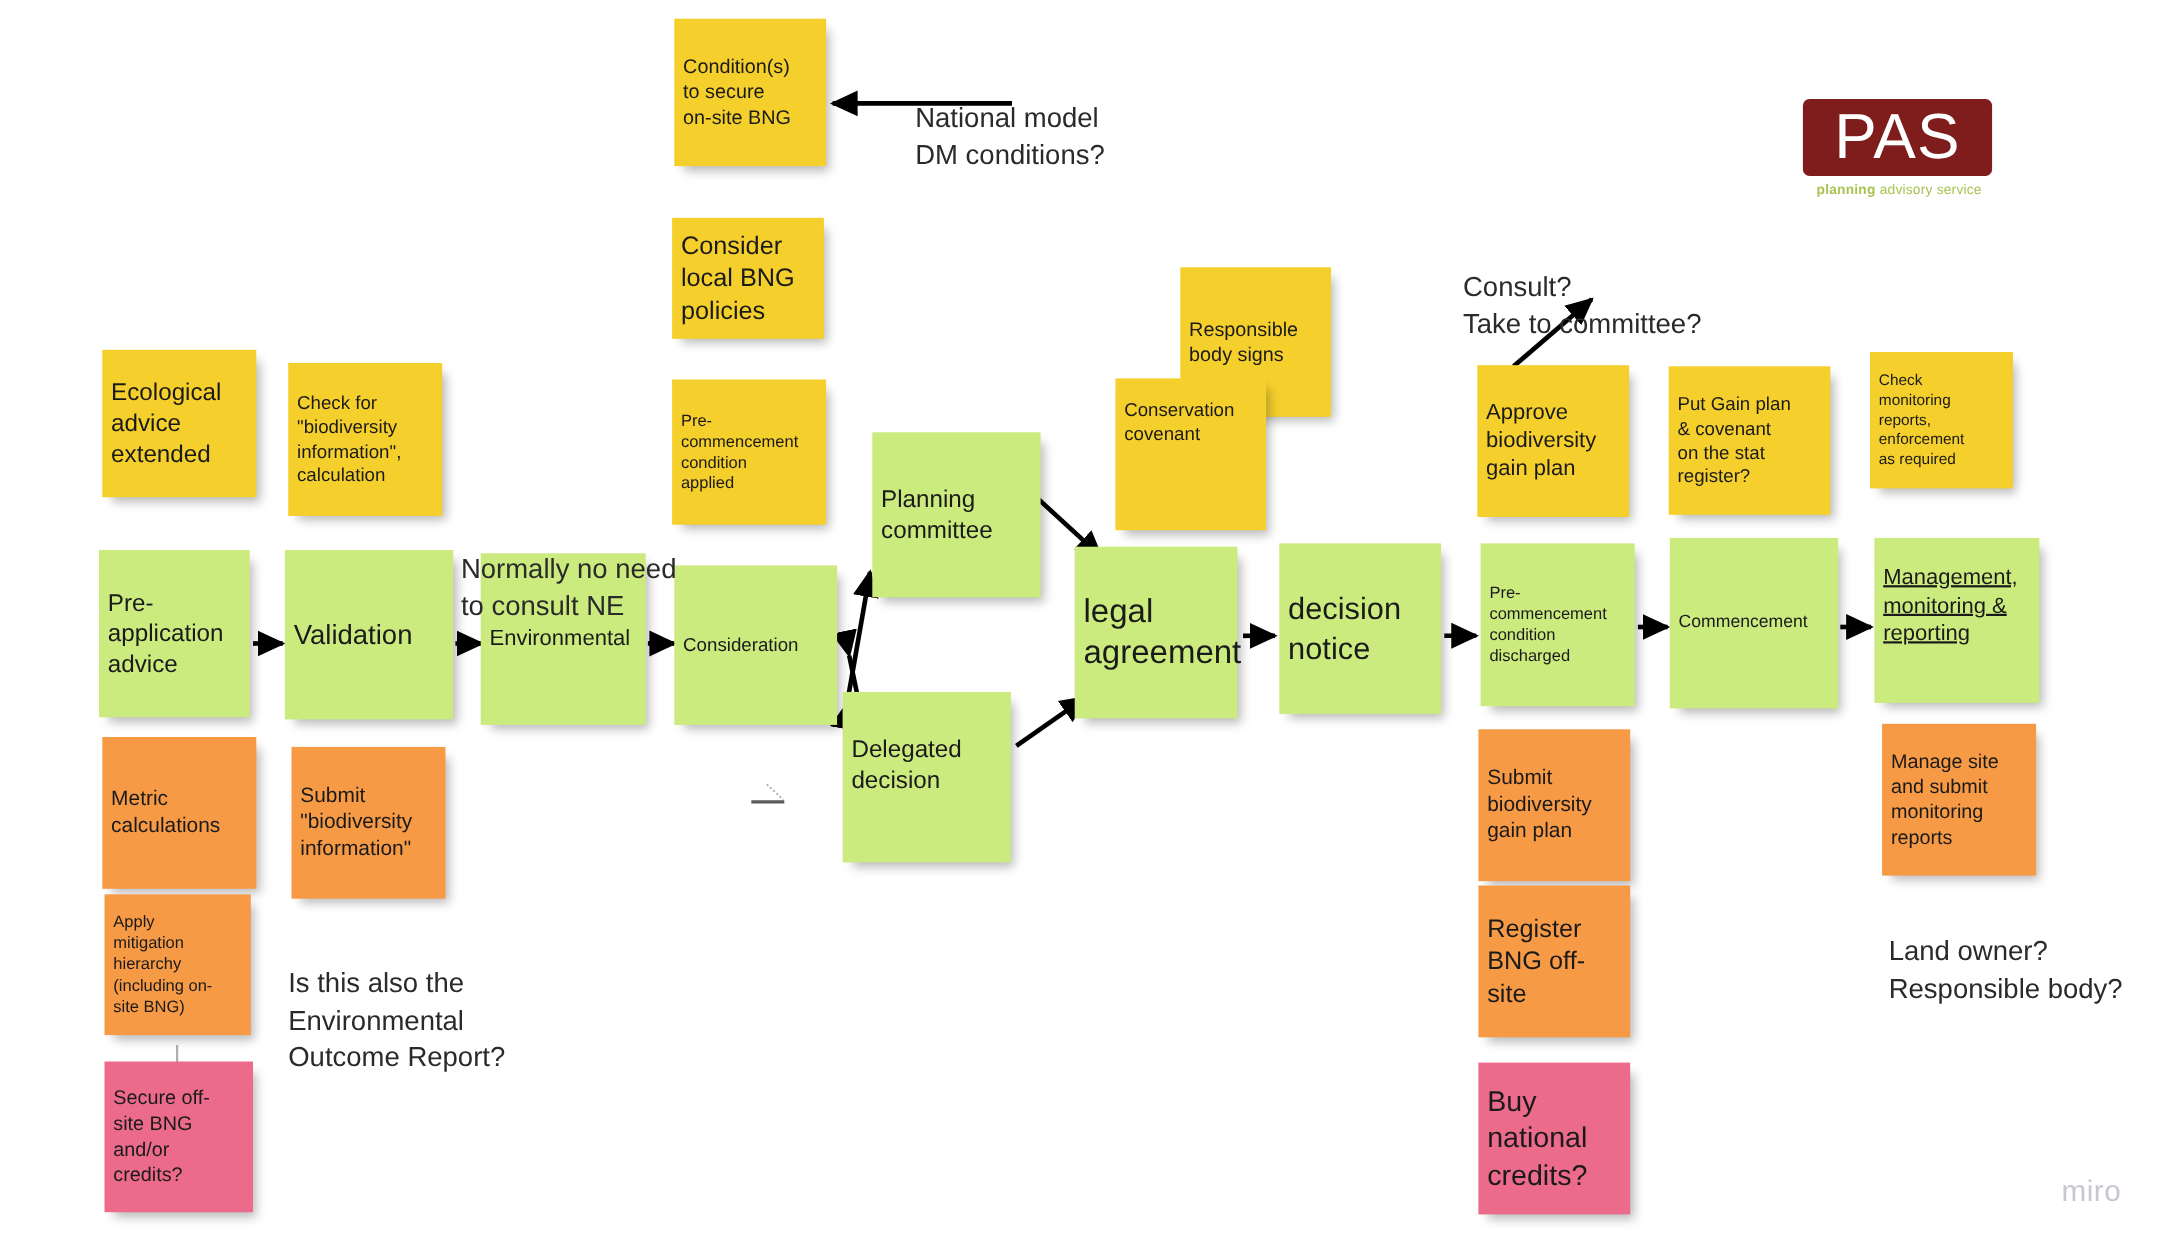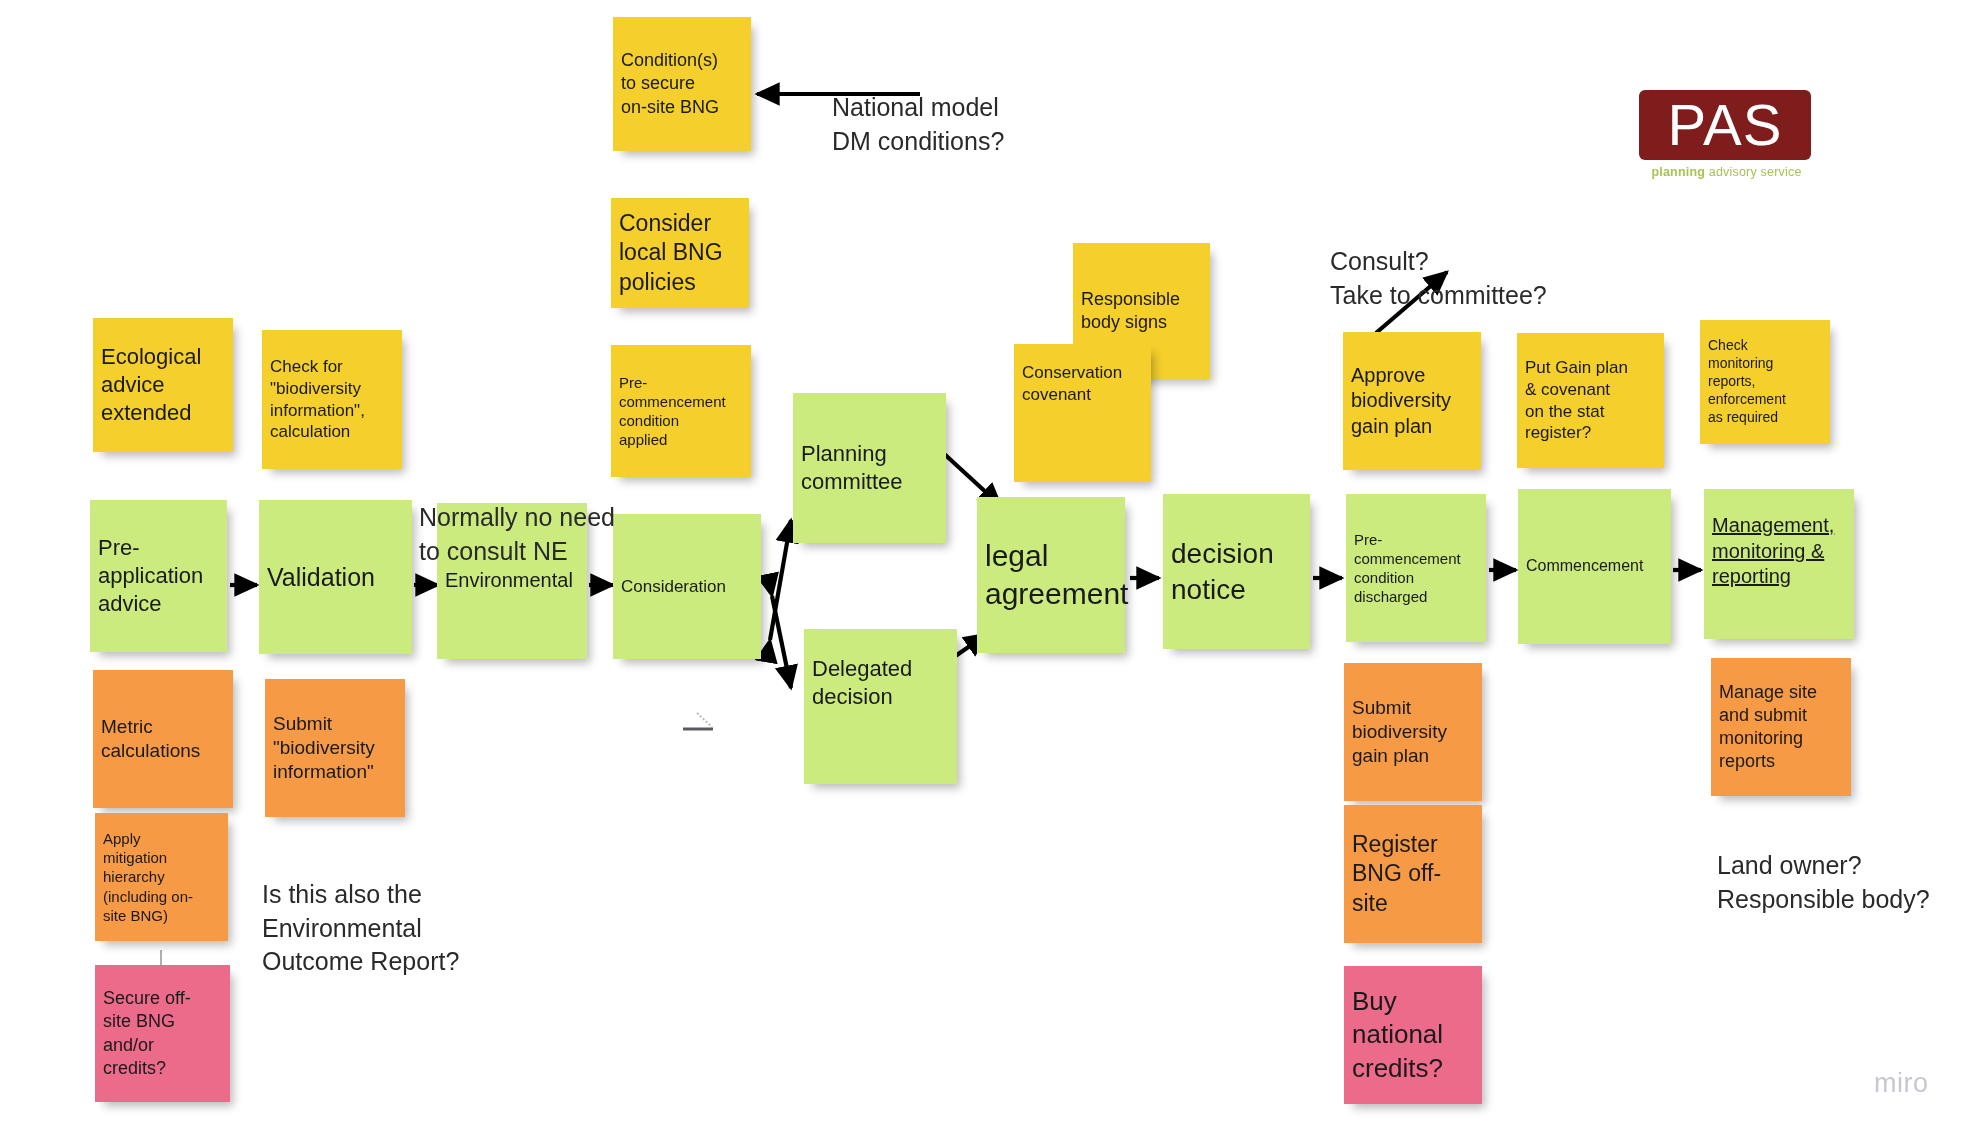--- a/index.html
+++ b/index.html
@@ -213,21 +213,21 @@
 
   <div class="note green" style="left:613px;top:514px;width:148px;height:145px;font-size:17px;">
     <span>Consideration</span>
   </div>
 
   <div class="note green" style="left:793px;top:393px;width:153px;height:150px;font-size:22px;">
     <span>Planning
 committee</span>
   </div>
 
-  <div class="note green" style="left:804px;top:629px;width:153px;height:155px;font-size:22px;align-items:flex-start;padding-top:26px;">
+  <div class="note green" style="left:766px;top:629px;width:153px;height:155px;font-size:22px;align-items:flex-start;padding-top:38px;">
     <span>Delegated
 decision</span>
   </div>
 
   <div class="note green" style="left:977px;top:497px;width:148px;height:156px;font-size:30px;">
     <span>legal
 agreement</span>
   </div>
 
   <div class="note green" style="left:1163px;top:494px;width:147px;height:155px;font-size:28px;">

